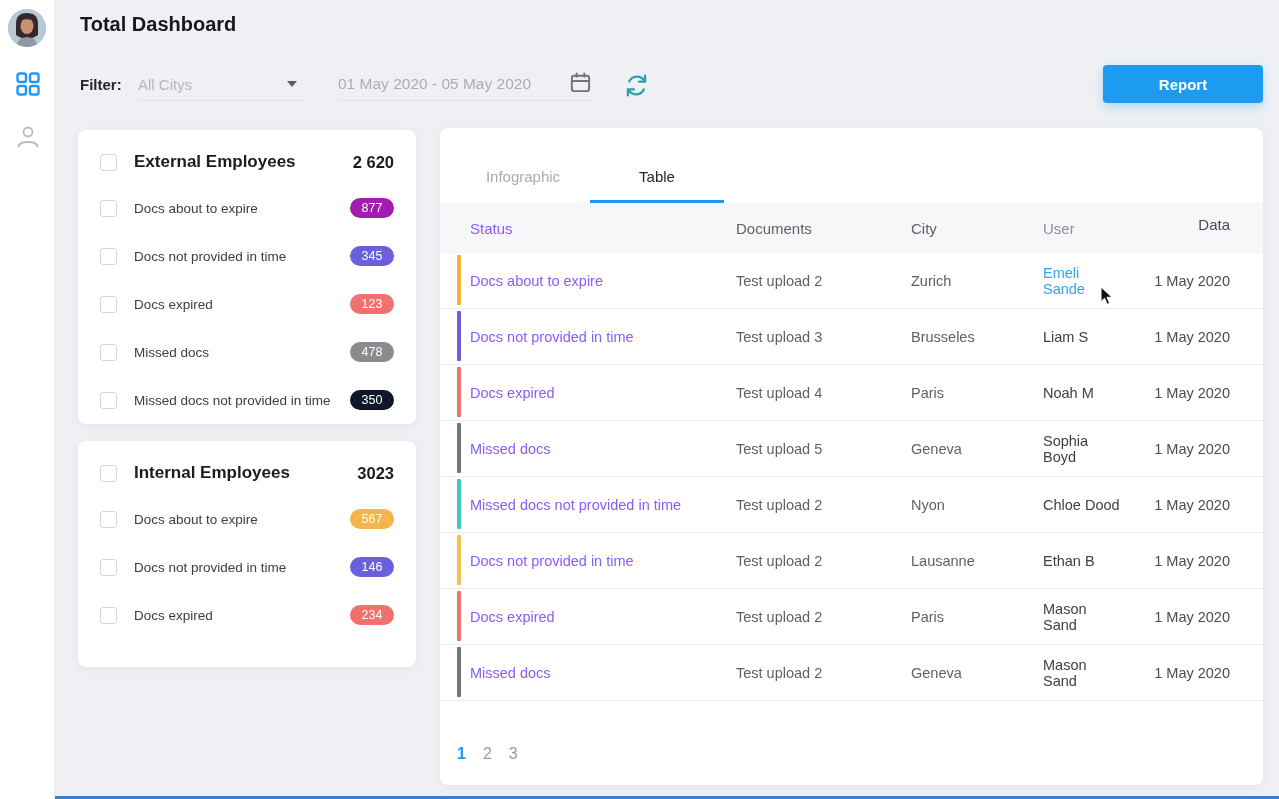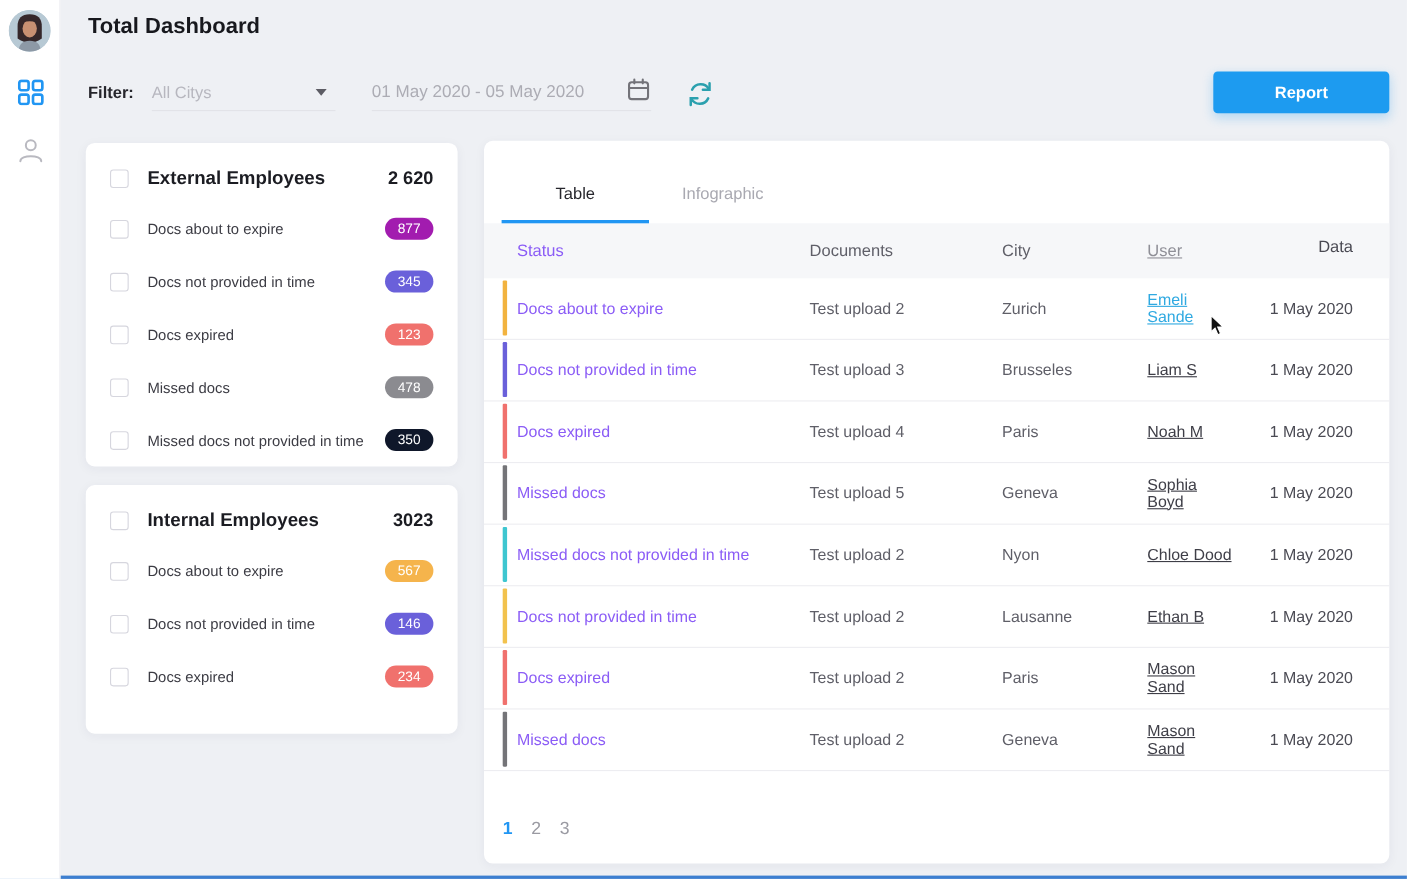--- a/index.html
+++ b/index.html
@@ -47,21 +47,21 @@
     box-shadow:0 2px 10px rgba(40,40,70,.05); }
   .tabs { display:flex; height:75px; align-items:flex-end; padding-left:16px; }
   .tab { width:134px; text-align:center; padding-bottom:15px; font-size:15px; color:#a9a9b1; border-bottom:3px solid transparent; cursor:pointer; }
   .tab.active { color:#26262c; border-bottom-color:#2196f3; }
   .t-head { height:50px; background:#f6f7f9; display:flex; align-items:center; padding:0 33px 0 30px; font-size:15px; color:#8f8f97; }
   .t-row { position:relative; height:56px; border-bottom:1px solid #ededf1; display:flex; align-items:center; padding:0 33px 0 30px; font-size:14.5px; cursor:default; }
   .accent { position:absolute; left:17px; top:2px; bottom:3px; width:4px; border-radius:1px; }
   .c-status { width:266px; color:#8b5cf6; }
   .c-doc { width:175px; color:#5f5f68; }
   .c-city { width:132px; color:#5f5f68; }
-  .c-user { flex:1; color:#3e3e47;text-decoration:underline; }
+  .c-user { flex:1; color:#3e3e47; }
   .c-user.link { color:#2fa9e1; cursor:pointer; }
   .c-date { width:110px; text-align:right; color:#4a4a53; }
   .t-head .c-user { color:#8f8f97; }
   .t-head .c-date { transform:translateY(-4px); }
   .pagination { display:flex; gap:17px; padding:44px 0 0 17px; }
   .page-num { font-size:16px; color:#9a9aa2; cursor:pointer; }
   .page-num.active { color:#2196f3; font-weight:700; }
 
   .bottom-strip { position:absolute; left:0; bottom:0; width:100%; height:3px; background:#3d7fd0; }
   .cursor { position:absolute; left:1100px; top:286px; z-index:9; }
@@ -184,22 +184,22 @@
         <div class="card-item">
           <span class="cb"></span>
           <span class="item-label">Docs expired</span>
           <span class="badge" style="background:#f0716d">234</span>
         </div>
       </div>
   </div>
 
   <div class="table-card">
     <div class="tabs">
+      <div class="tab">Infographic</div>
       <div class="tab active">Table</div>
-      <div class="tab">Infographic</div>
     </div>
     <div class="t-head">
       <span class="c-status">Status</span>
       <span class="c-doc">Documents</span>
       <span class="c-city">City</span>
       <span class="c-user">User</span>
       <span class="c-date">Data</span>
     </div>
     <div class="t-body">
         <div class="t-row">

